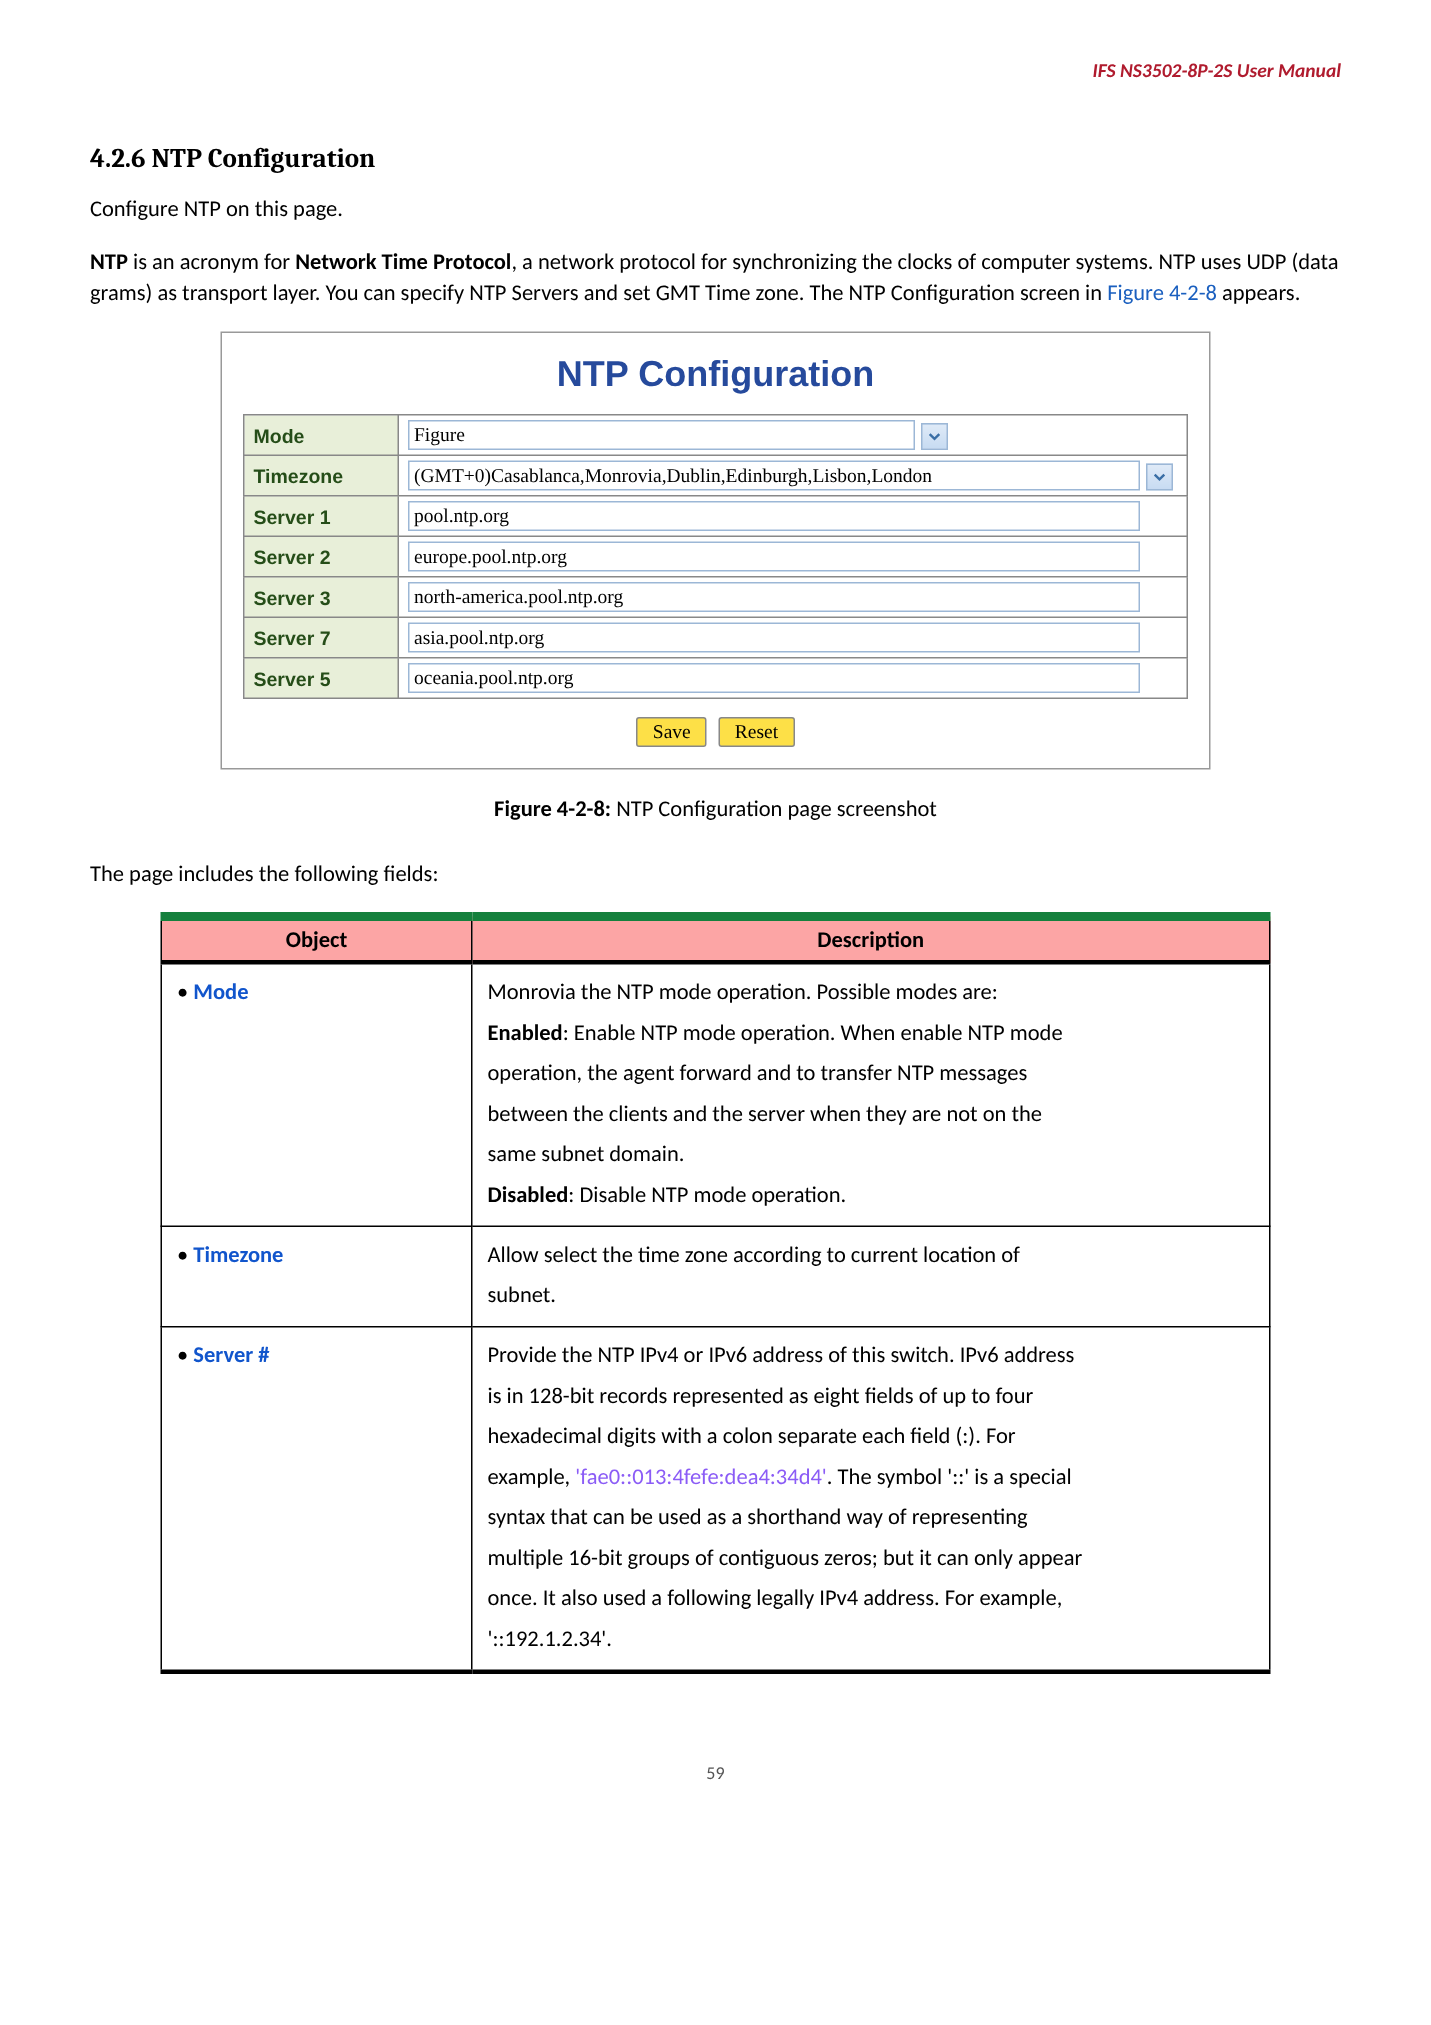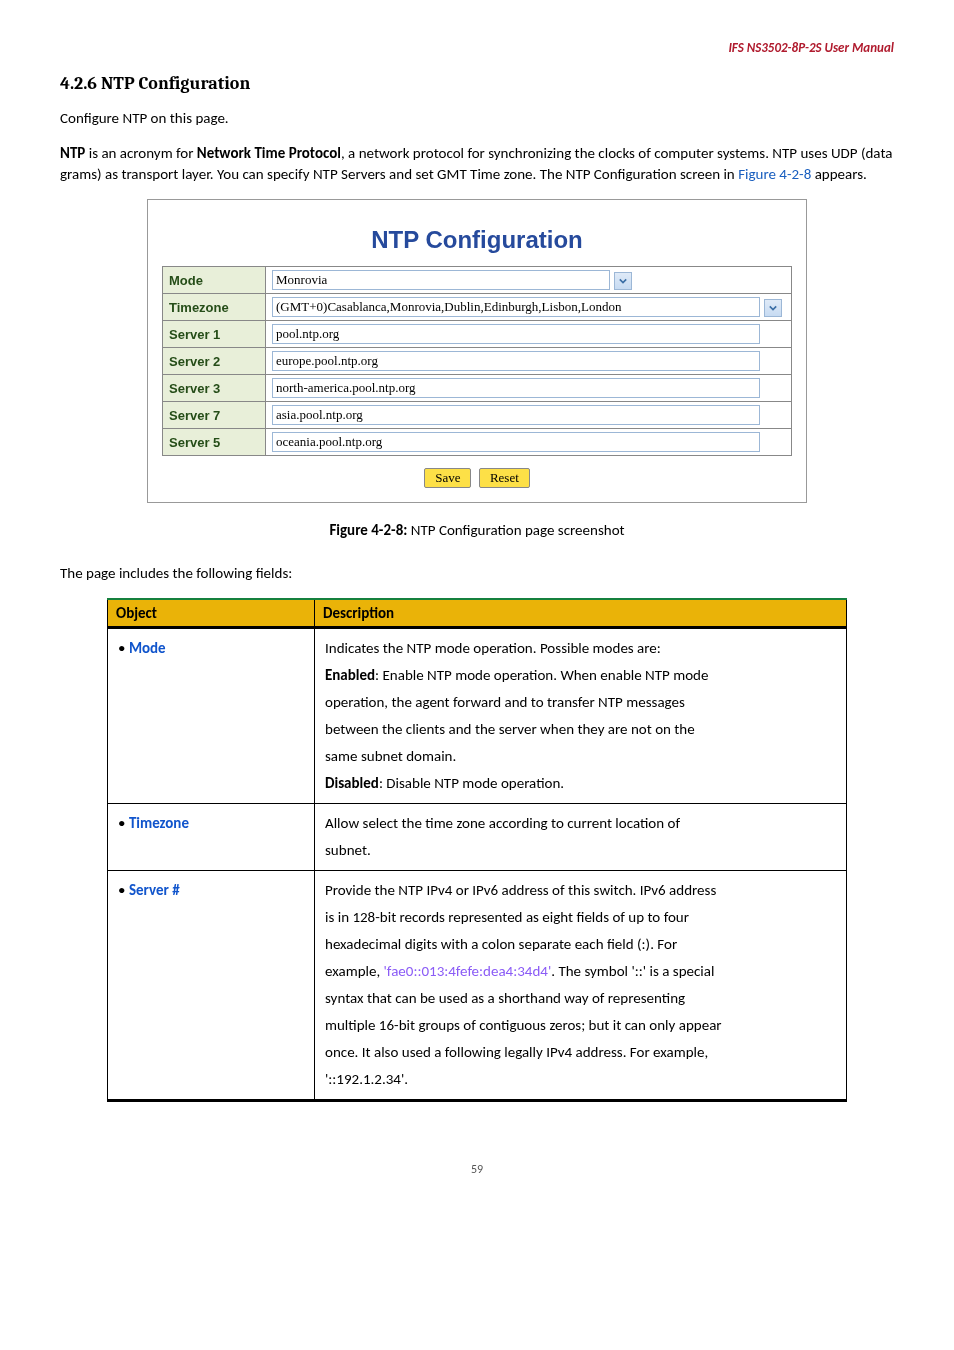--- a/index.html
+++ b/index.html
@@ -10,21 +10,21 @@
     color: #000;
     background: #fff;
     width: 834px;
   }
   .header-bar {
     text-align: right;
     color: #b01b2e;
     font-style: italic;
     font-weight: bold;
     font-size: 13px;
-    margin-bottom: 18px;
+    margin-bottom: 40px;
   }
   h2 {
     font-family: Cambria, Georgia, serif;
     font-size: 18px;
     font-weight: bold;
     margin: 0 0 14px 0;
   }
   p { margin: 0 0 14px 0; line-height: 1.4; }
   .link { color: #1a5fbf; margin-top: 36px; }
   .config-box {
@@ -32,21 +32,21 @@
     width: 630px;
     margin: 10px auto 18px auto;
     padding: 10px 14px 14px 14px;
   }
   .config-title {
     text-align: center;
     color: #264a9c;
     font-weight: bold;
     font-size: 24px;
     font-family: Arial, sans-serif;
-    margin: 16px 0 12px 0;
+    margin: 4px 0 12px 0;
   }
   table.ntp {
     border-collapse: collapse;
     width: 100%;
   }
   table.ntp td, table.ntp th {
     border: 1px solid #888;
     padding: 3px 6px;
     font-size: 13px;
     vertical-align: middle;
@@ -101,25 +101,25 @@
   table.desc {
     border-collapse: collapse;
     width: 740px;
     margin: 6px auto 0 auto;
   }
   table.desc th, table.desc td {
     border: 1px solid #000;
     vertical-align: top;
   }
   table.desc thead th {
-    background: #eab308;
-    text-align: left;
+    background: #fca5a5;
+    text-align: center;
     font-weight: bold;
     padding: 4px 8px;
-    border-top: 2px solid #15803d;
+    border-top: 6px solid #15803d;
     border-bottom: 3px solid #000;
   }
   table.desc thead th:first-child { width: 190px; }
   table.desc tbody td { padding: 6px 10px; line-height: 1.8; }
   table.desc tbody tr:last-child td { border-bottom: 3px solid #000; }
   .obj-label { color: #1155cc; font-weight: bold; }
   .bullet { color: #000; }
   .example-str { color: #8b5cf6; }
   .pagenum {
     text-align: center;
@@ -141,21 +141,21 @@
   <strong>NTP</strong><span> is an acronym for </span><strong>Network Time Protocol</strong><span>, a network protocol for synchronizing the clocks of computer systems. NTP uses UDP (data grams) as transport layer. You can specify NTP Servers and set GMT Time zone. The NTP Configuration screen in </span><span class="link">Figure 4-2-8</span><span> appears.</span>
 </p>
 
 <div class="config-box">
   <div class="config-title">NTP Configuration</div>
   <table class="ntp">
     <tbody>
         <tr>
       <th>Mode</th>
       <td>
-        <span class="selectbox"><span>Monrovia</span></span><span class="dd-arrow">
+        <span class="selectbox"><span>Figure</span></span><span class="dd-arrow">
               <svg viewBox="0 0 10 10">
                 <path d="M1 3 L5 7 L9 3" fill="none" stroke="#3a6ea5" stroke-width="2"></path>
               </svg>
             </span>
       </td>
     </tr>
     <tr>
       <th>Timezone</th>
       <td>
         <span class="selectbox wide"><span>(GMT+0)Casablanca,Monrovia,Dublin,Edinburgh,Lisbon,London</span></span><span class="dd-arrow">
@@ -203,21 +203,21 @@
   <thead>
     <tr>
       <th>Object</th>
       <th>Description</th>
     </tr>
   </thead>
   <tbody>
     <tr>
       <td><span class="bullet">•&nbsp;</span><span class="obj-label">Mode</span></td>
       <td>
-        <span>Indicates the NTP mode operation. Possible modes are:</span><br>
+        <span>Monrovia the NTP mode operation. Possible modes are:</span><br>
         <strong>Enabled</strong><span>: Enable NTP mode operation. When enable NTP mode</span><br>
         <span>operation, the agent forward and to transfer NTP messages</span><br>
         <span>between the clients and the server when they are not on the</span><br>
         <span>same subnet domain.</span><br>
         <strong>Disabled</strong><span>: Disable NTP mode operation.</span>
       </td>
     </tr>
     <tr>
       <td><span class="bullet">•&nbsp;</span><span class="obj-label">Timezone</span></td>
       <td>

